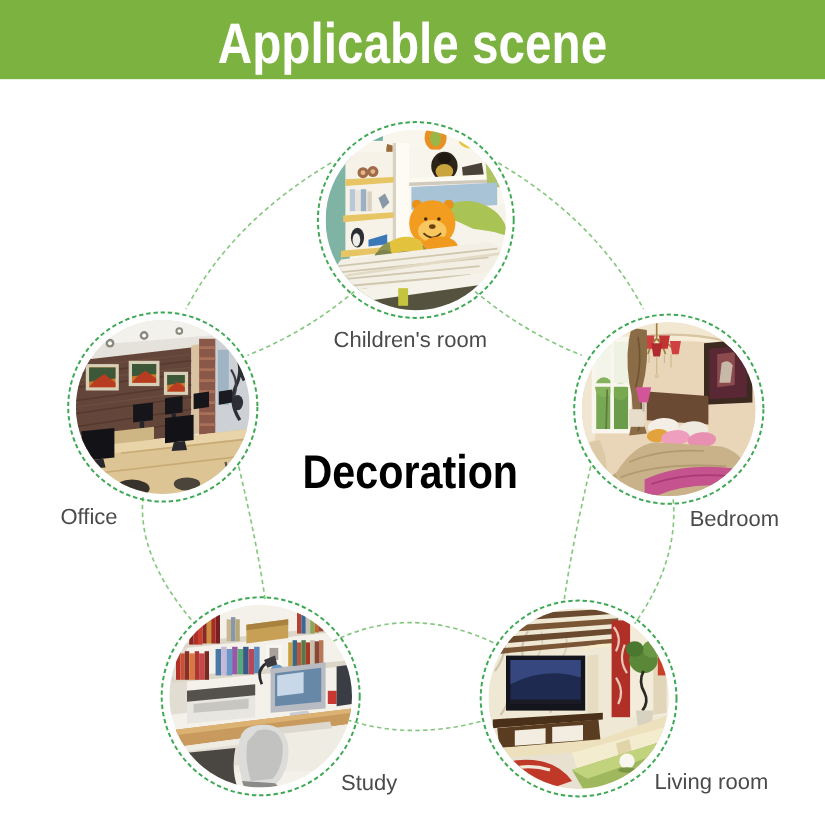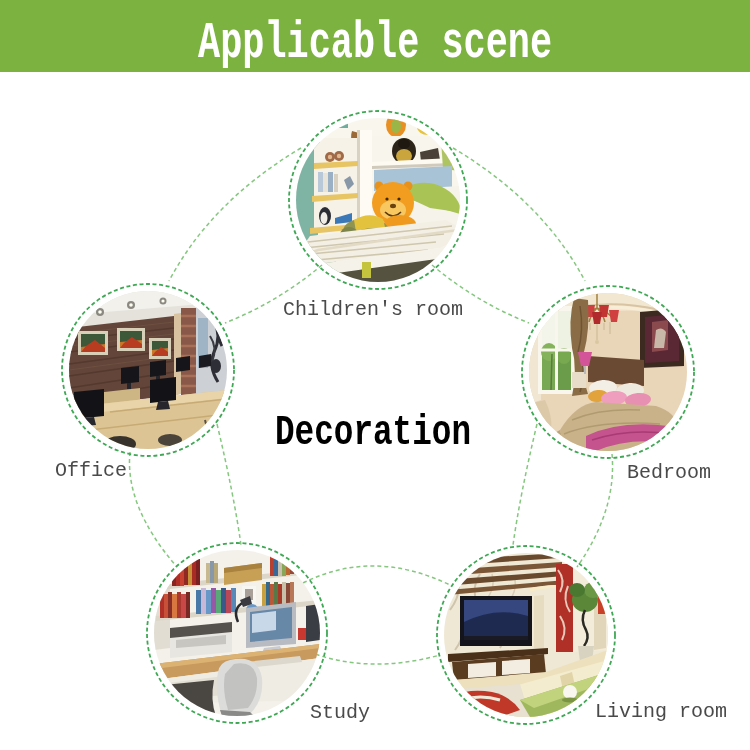--- a/index.html
+++ b/index.html
@@ -1,17 +1,17 @@
 <!DOCTYPE html>
 <html><head>
 <meta charset="utf-8">
 <style>
   html,body{margin:0;padding:0;background:#ffffff;}
   .page{position:relative;width:750px;height:750px;overflow:hidden;background:#ffffff;
-        font-family:Liberation Mono, monospace;}
+        font-family:Liberation Sans, sans-serif;}
 </style>
 </head>
 <body>
 <div class="page">
 <svg width="750" height="750" viewBox="0 0 750 750" xmlns="http://www.w3.org/2000/svg">
   <defs>
     <clipPath id="clipChild">
           <circle cx="378" cy="200" r="82"></circle>
         </clipPath>
     <clipPath id="clipOffice">

